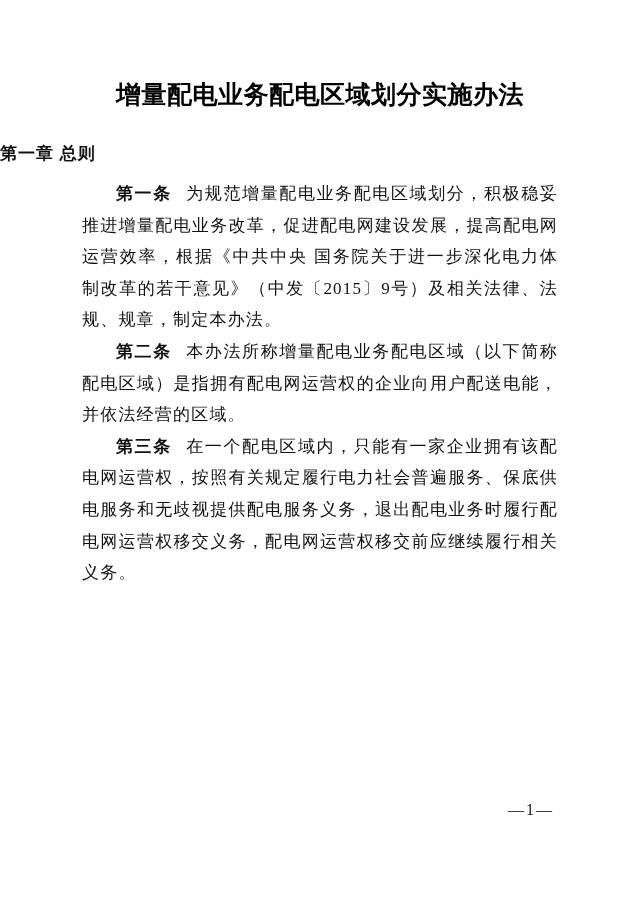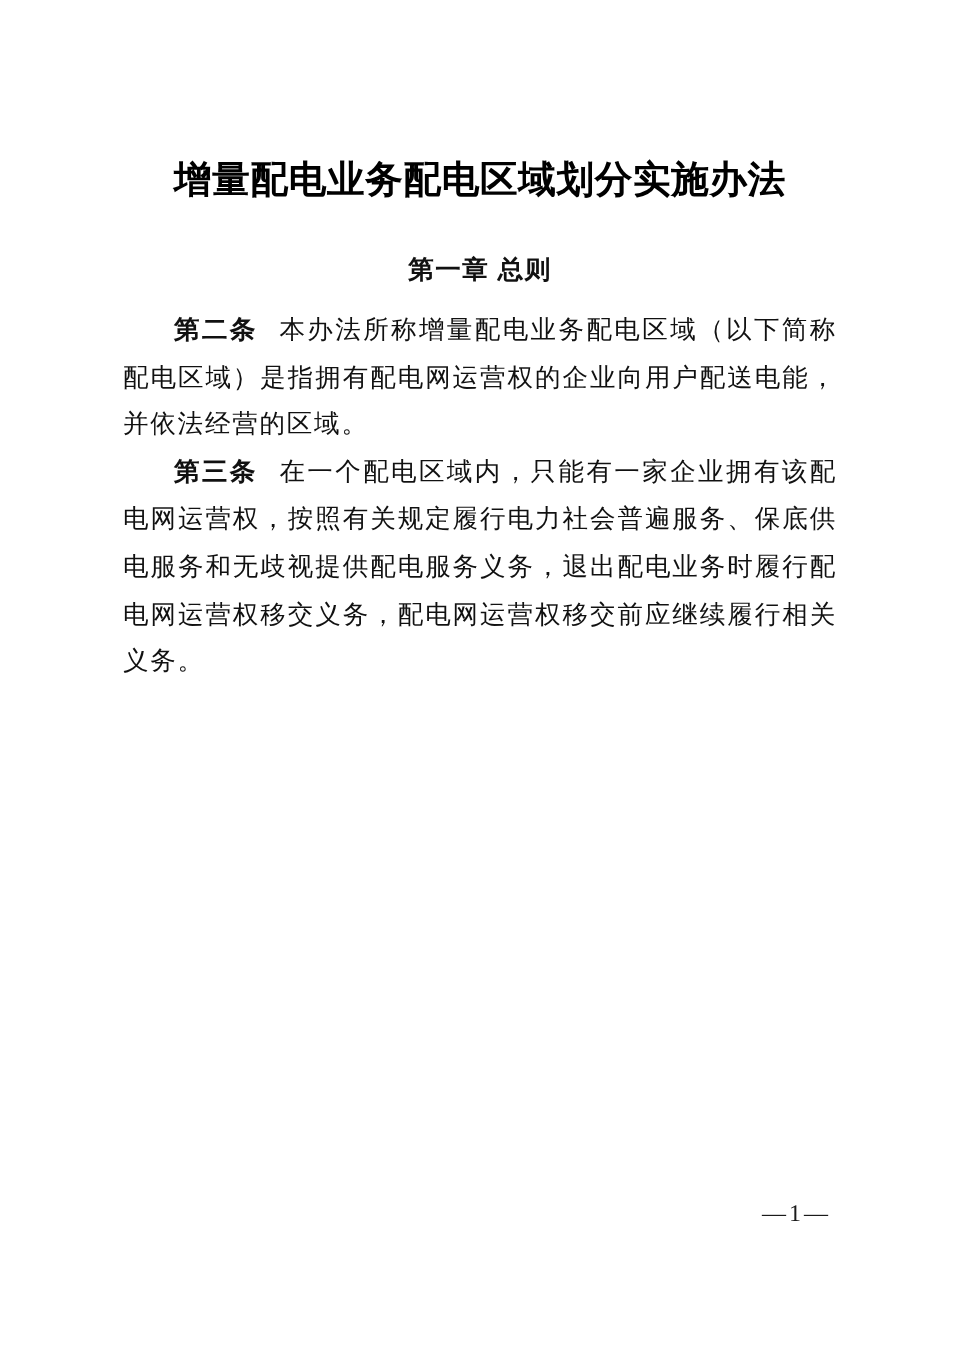--- a/index.html
+++ b/index.html
@@ -10,31 +10,30 @@
   .page {
     position: relative;
     width: 640px;
     height: 905px;
     background: #ffffff;
     color: #0a0a0a;
     font-family: "Liberation Serif", serif;
     overflow: hidden;
   }
   .doc-title {
-    padding-top: 104px;
+    padding-top: 78px;
     text-align: center;
     font-size: 25px;
     line-height: 34px;
     font-weight: 700;
     letter-spacing: 0.5px;
     color: #000000;
   }
   .chapter-heading {
     margin-top: 31px;
-    text-align: center;
     font-family: "Liberation Sans", sans-serif;
     font-size: 17px;
     line-height: 22px;
     font-weight: 700;
     letter-spacing: 1px;
     color: #111111;
   }
   .doc-body {
     margin: 13px 82px 0 82px;
     font-size: 17px;
@@ -70,20 +69,23 @@
 <body>
 
 <div class="page">
 
   <div class="doc-title">增量配电业务配电区域划分实施办法</div>
 
   <div class="chapter-heading">第一章 总则</div>
 
   <div class="doc-body">
 
+    <p class="para">
+      <span class="lead">第一条</span><span>为规范增量配电业务配电区域划分，积极稳妥推进增量配电业务改革，促进配电网建设发展，提高配电网运营效率，根据《中共中央 国务院关于进一步深化电力体制改革的若干意见》（中发〔2015〕9号）及相关法律、法规、规章，制定本办法。</span>
+    </p>
 
     <p class="para">
       <span class="lead">第二条</span><span>本办法所称增量配电业务配电区域（以下简称配电区域）是指拥有配电网运营权的企业向用户配送电能，并依法经营的区域。</span>
     </p>
 
     <p class="para">
       <span class="lead">第三条</span><span>在一个配电区域内，只能有一家企业拥有该配电网运营权，按照有关规定履行电力社会普遍服务、保底供电服务和无歧视提供配电服务义务，退出配电业务时履行配电网运营权移交义务，配电网运营权移交前应继续履行相关义务。</span>
     </p>
 
 

